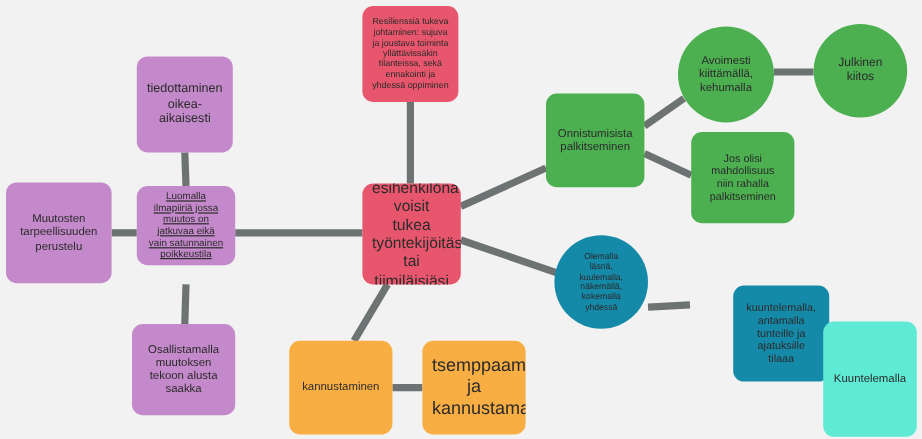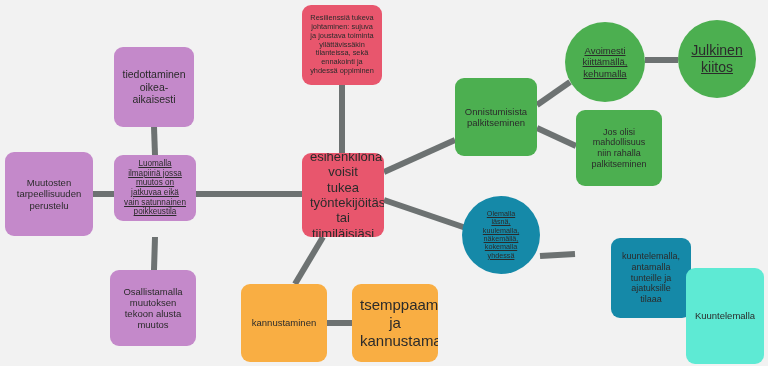--- a/index.html
+++ b/index.html
@@ -34,21 +34,21 @@
     line-height: 1.18;
     padding: 8px;
     overflow: hidden;
   }
   .node .label {
     display: block;
     width: 100%;
     white-space: pre-line;
   }
   .shape-rect { border-radius: 9px; }
-  .shape-circle { border-radius: 50%; text-decoration: underline; }
+  .shape-circle { border-radius: 50%; }
 </style>
 </head>
 <body>
 
 <div id="canvas">
   <svg id="edges">
       <line x1="93" y1="194" x2="114" y2="194" stroke="#6d7272" stroke-width="6" stroke-linecap="butt"></line>
       <line x1="154" y1="127" x2="155" y2="155" stroke="#6d7272" stroke-width="6" stroke-linecap="butt"></line>
       <line x1="155" y1="237" x2="154" y2="270" stroke="#6d7272" stroke-width="6" stroke-linecap="butt"></line>
       <line x1="196" y1="194" x2="302" y2="194" stroke="#6d7272" stroke-width="6" stroke-linecap="butt"></line>
@@ -79,21 +79,21 @@
 ilmapiiriä jossa
 muutos on
 jatkuvaa eikä
 vain satunnainen
 poikkeustila</span>
       </div>
       <div class="node shape-rect" style="left: 110px; top: 270px; width: 86px; height: 76px; background: rgb(196, 137, 202); font-size: 9.5px;">
         <span class="label">Osallistamalla
 muutoksen
 tekoon alusta
-muutos</span>
+saakka</span>
       </div>
       <div class="node shape-rect" style="left: 302px; top: 5px; width: 80px; height: 80px; background: rgb(232, 86, 109); font-size: 7.4px;">
         <span class="label">Resilienssiä tukeva
 johtaminen: sujuva
 ja joustava toiminta
 yllättävissäkin
 tilanteissa, sekä
 ennakointi ja
 yhdessä oppiminen</span>
       </div>
@@ -109,21 +109,21 @@
       </div>
       <div class="node shape-rect" style="left: 455px; top: 78px; width: 82px; height: 78px; background: rgb(76, 175, 80); font-size: 9.5px;">
         <span class="label">Onnistumisista
 palkitseminen</span>
       </div>
       <div class="node shape-circle" style="left: 565px; top: 22px; width: 80px; height: 80px; background: rgb(76, 175, 80); font-size: 9.5px;">
         <span class="label">Avoimesti
 kiittämällä,
 kehumalla</span>
       </div>
-      <div class="node shape-circle" style="left: 678px; top: 20px; width: 78px; height: 78px; background: rgb(76, 175, 80); font-size: 14px; justify-content: flex-end;">
+      <div class="node shape-circle" style="left: 678px; top: 20px; width: 78px; height: 78px; background: rgb(76, 175, 80); font-size: 10px; justify-content: flex-end;">
         <span class="label">Julkinen
 kiitos</span>
       </div>
       <div class="node shape-rect" style="left: 576px; top: 110px; width: 86px; height: 76px; background: rgb(76, 175, 80); font-size: 9px;">
         <span class="label">Jos olisi
 mahdollisuus
 niin rahalla
 palkitseminen</span>
       </div>
       <div class="node shape-circle" style="left: 462px; top: 196px; width: 78px; height: 78px; background: rgb(21, 137, 168); font-size: 7.2px;">

